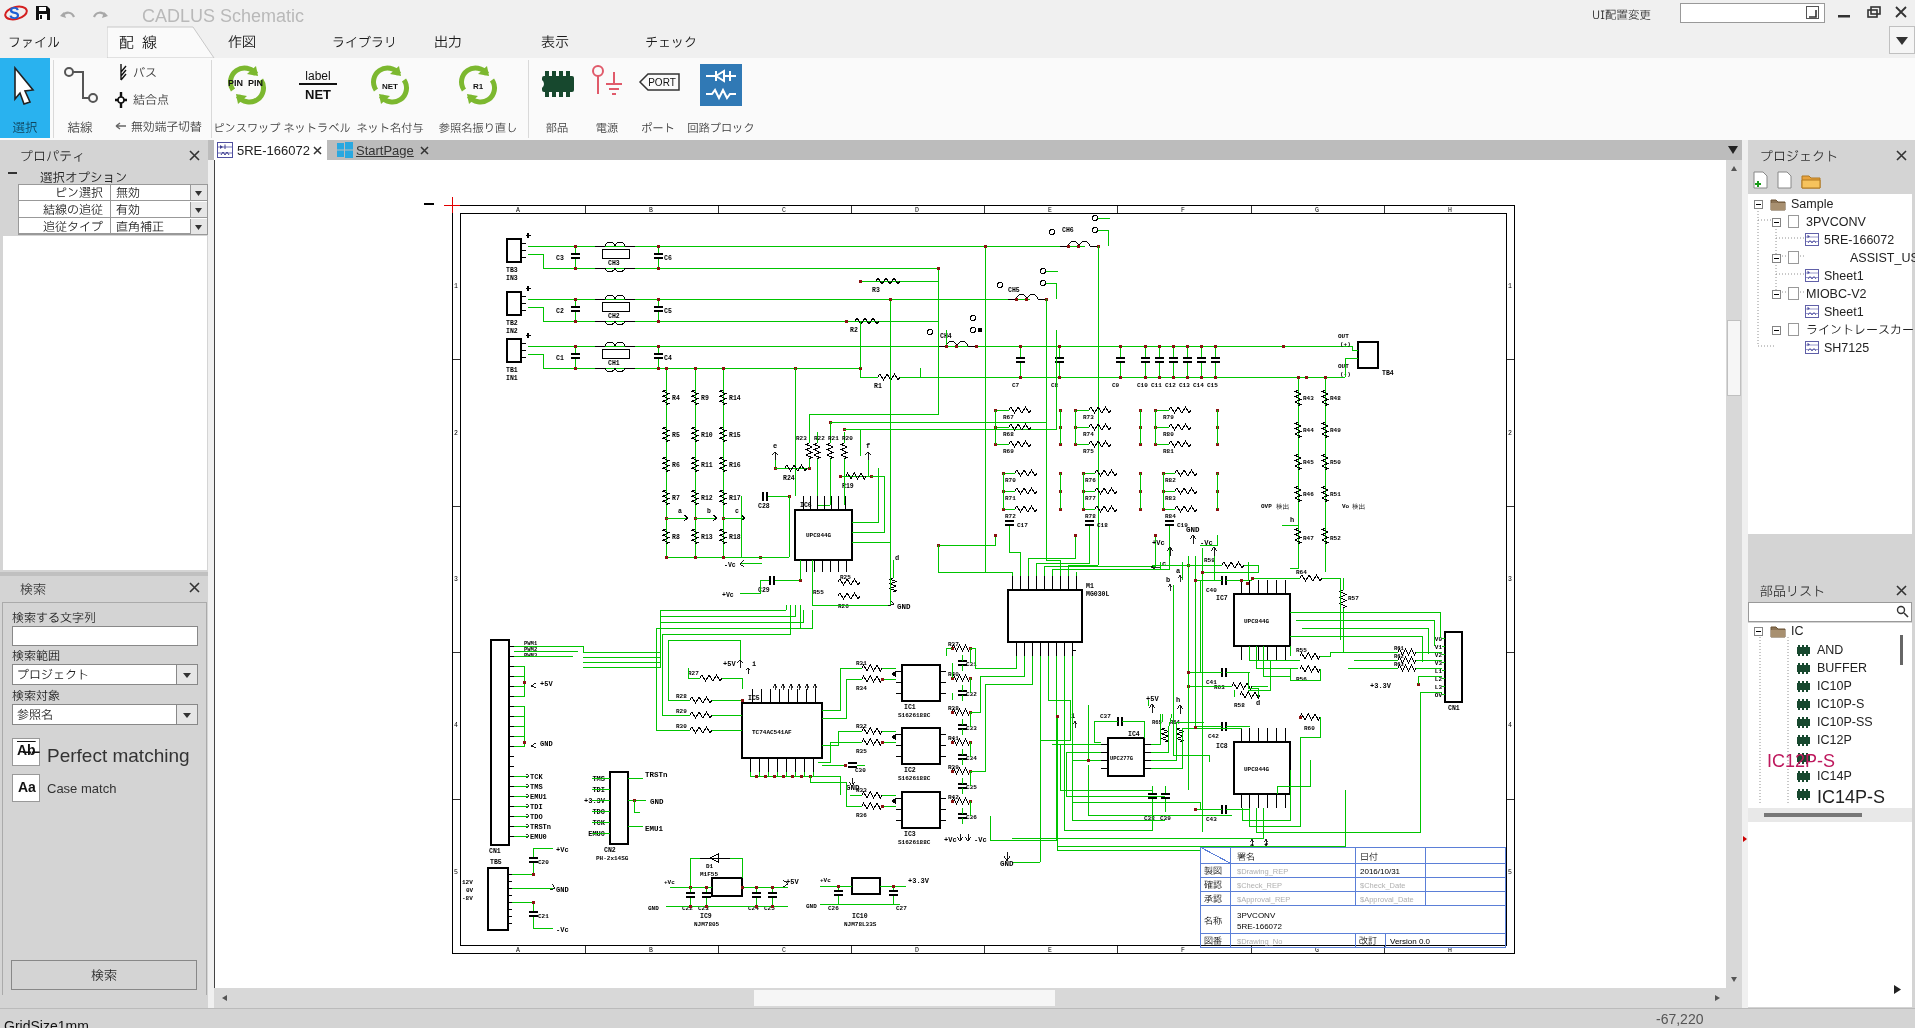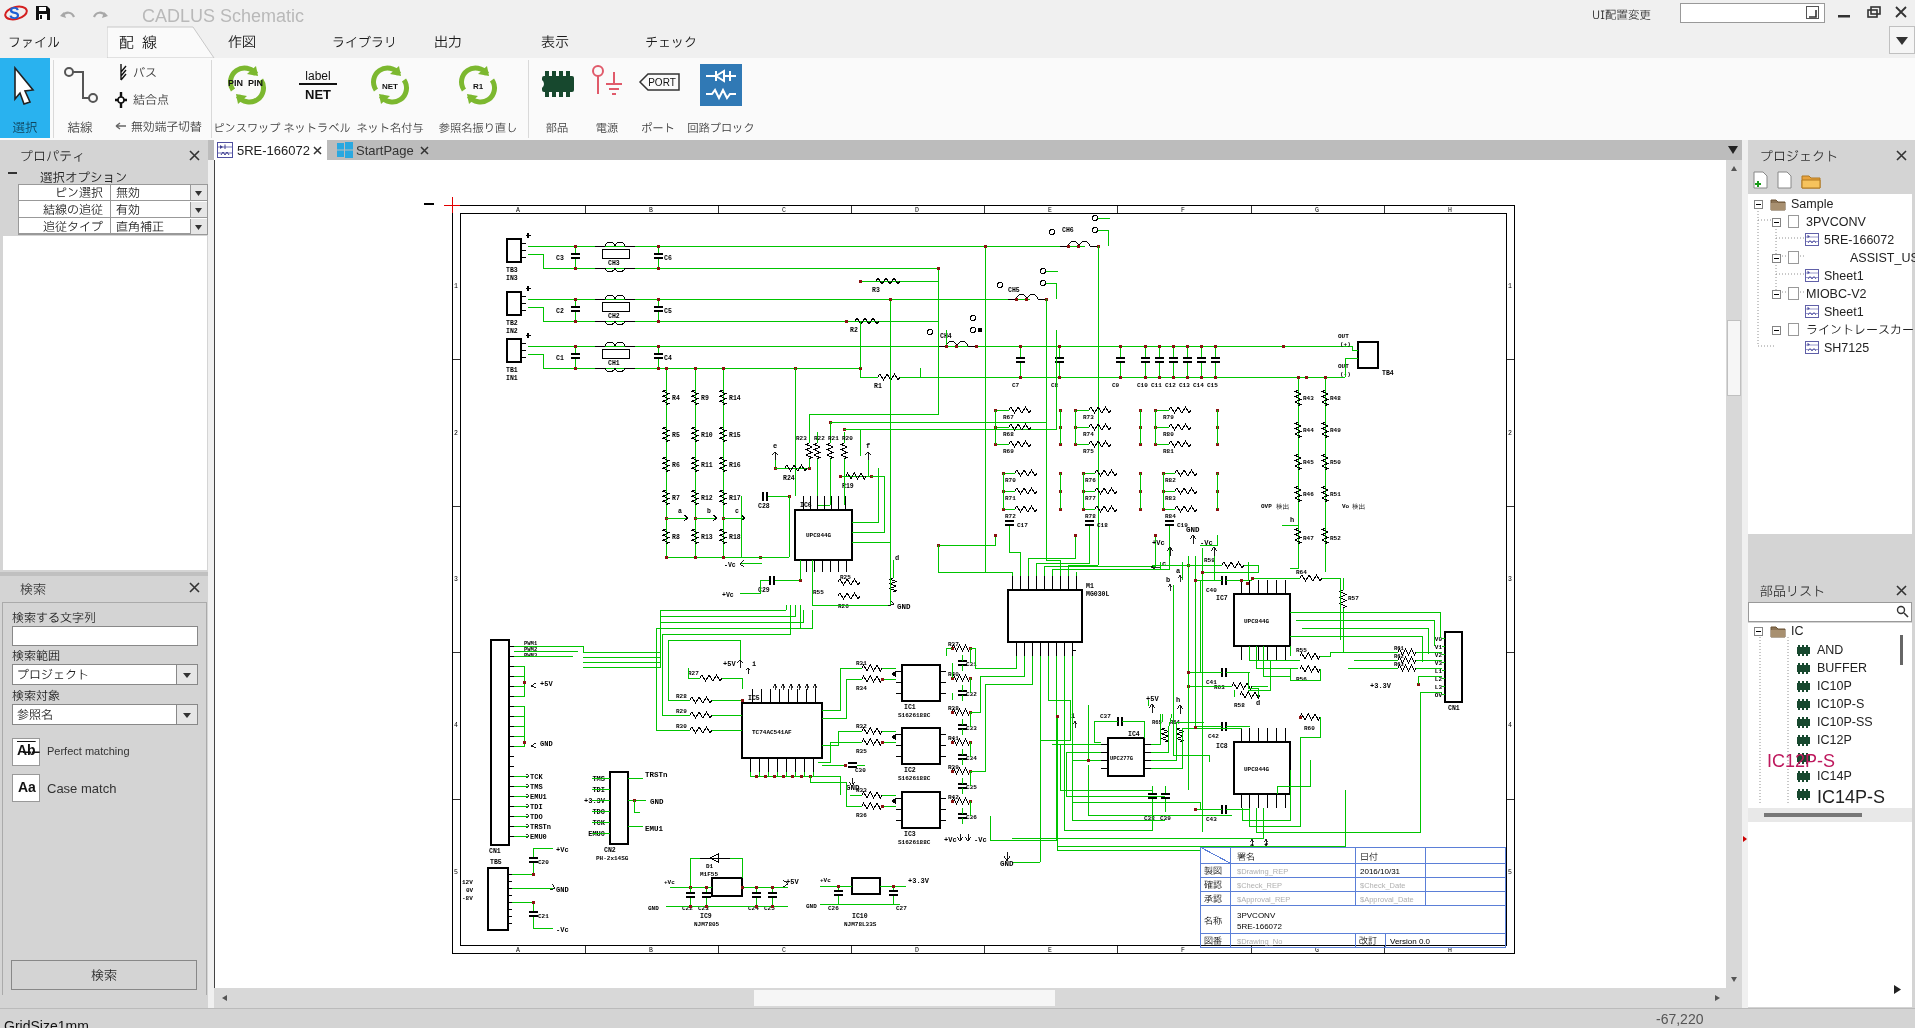--- a/index.html
+++ b/index.html
@@ -143,21 +143,21 @@
       <path d="M1 1 L8 8 M8 1 L1 8" stroke="#333" stroke-width="1.5"></path>
     </svg>
     <svg class="abs" style="left:337px;top:142px" width="16" height="16" viewBox="0 0 16 16">
 <g fill="#29a8e0">
         <rect x="0" y="1" width="7" height="6.5"></rect>
         <rect x="8" y="0" width="8" height="7.5"></rect>
 <rect x="0" y="8.5" width="7" height="6.5"></rect>
         <rect x="8" y="8.5" width="8" height="7.5"></rect>
       </g>
     </svg>
-    <div class="abs" style="left:356px;top:143px;font-size:13px;color:#333;">StartPage</div>
+    <div class="abs" style="left:356px;top:143px;font-size:13px;color:#333;text-decoration:underline;">StartPage</div>
     <svg class="abs" style="left:420px;top:146px" width="9" height="9" viewBox="0 0 9 9">
       <path d="M1 1 L8 8 M8 1 L1 8" stroke="#333" stroke-width="1.5"></path>
     </svg>
     <svg class="abs" style="left:1727px;top:145px" width="12" height="10" viewBox="0 0 12 10">
       <path d="M1 1 L11 1 L6 9 Z" fill="#222"></path>
     </svg>
     <div class="abs" style="left:214px;top:160px;width:1512px;height:828px;background:#fff;border-left:1px solid #444;"></div>
     <svg class="abs" style="left:214px;top:160px" width="1512" height="828" viewBox="214 160 1512 828" shape-rendering="crispEdges">
       <rect x="452" y="205" width="1062" height="748" fill="none" stroke="#000" stroke-width="1"></rect>
       <rect x="460" y="213" width="1046" height="732" fill="none" stroke="#000" stroke-width="1"></rect>
@@ -1447,21 +1447,21 @@
     <svg class="abs" style="left:182px;top:672px" width="10" height="7" viewBox="0 0 10 7">
       <path d="M1 1 L9 1 L5 6 Z" fill="#333"></path>
     </svg>
     <div class="abs" style="left:12px;top:704px;width:186px;height:21px;background:#fff;border:1px solid #888;"></div>
     <div class="abs" style="left:176px;top:705px;width:21px;height:19px;background:#e6e6e6;border-left:1px solid #888;"></div>
     <svg class="abs" style="left:182px;top:712px" width="10" height="7" viewBox="0 0 10 7">
       <path d="M1 1 L9 1 L5 6 Z" fill="#333"></path>
     </svg>
     <div class="abs" style="left:12px;top:738px;width:28px;height:28px;background:#fff;border:1px solid #999;"></div>
     <div class="abs" style="left:17px;top:742px;font-size:14px;font-weight:bold;color:#111;text-decoration:overline;">A̶b̶</div>
-    <div class="abs" style="left:47px;top:745px;font-size:11px;color:#333;">Perfect matching</div>
+    <div class="abs" style="left:47px;top:745px;font-size:19px;color:#333;">Perfect matching</div>
     <div class="abs" style="left:12px;top:774px;width:28px;height:28px;background:#fff;border:1px solid #999;"></div>
     <div class="abs" style="left:18px;top:779px;font-size:14px;font-weight:bold;color:#111;">Aa</div>
     <div class="abs" style="left:47px;top:781px;font-size:13px;color:#333;">Case match</div>
     <div class="abs" style="left:11px;top:960px;width:186px;height:30px;background:#d4d4d4;border:1px solid #888;"></div>
     <div class="abs" style="left:1742px;top:140px;width:6px;height:868px;background:#f0f0f0;"></div>
     <div class="abs" style="left:1748px;top:140px;width:167px;height:868px;background:#d4d4d4;"></div>
     <svg class="abs" style="left:1896px;top:150px" width="11" height="11" viewBox="0 0 11 11">
       <path d="M1 1 L10 10 M10 1 L1 10" stroke="#333" stroke-width="1.6"></path>
     </svg>
     <svg class="abs" style="left:1752px;top:170px" width="70" height="20" viewBox="0 0 70 20">

